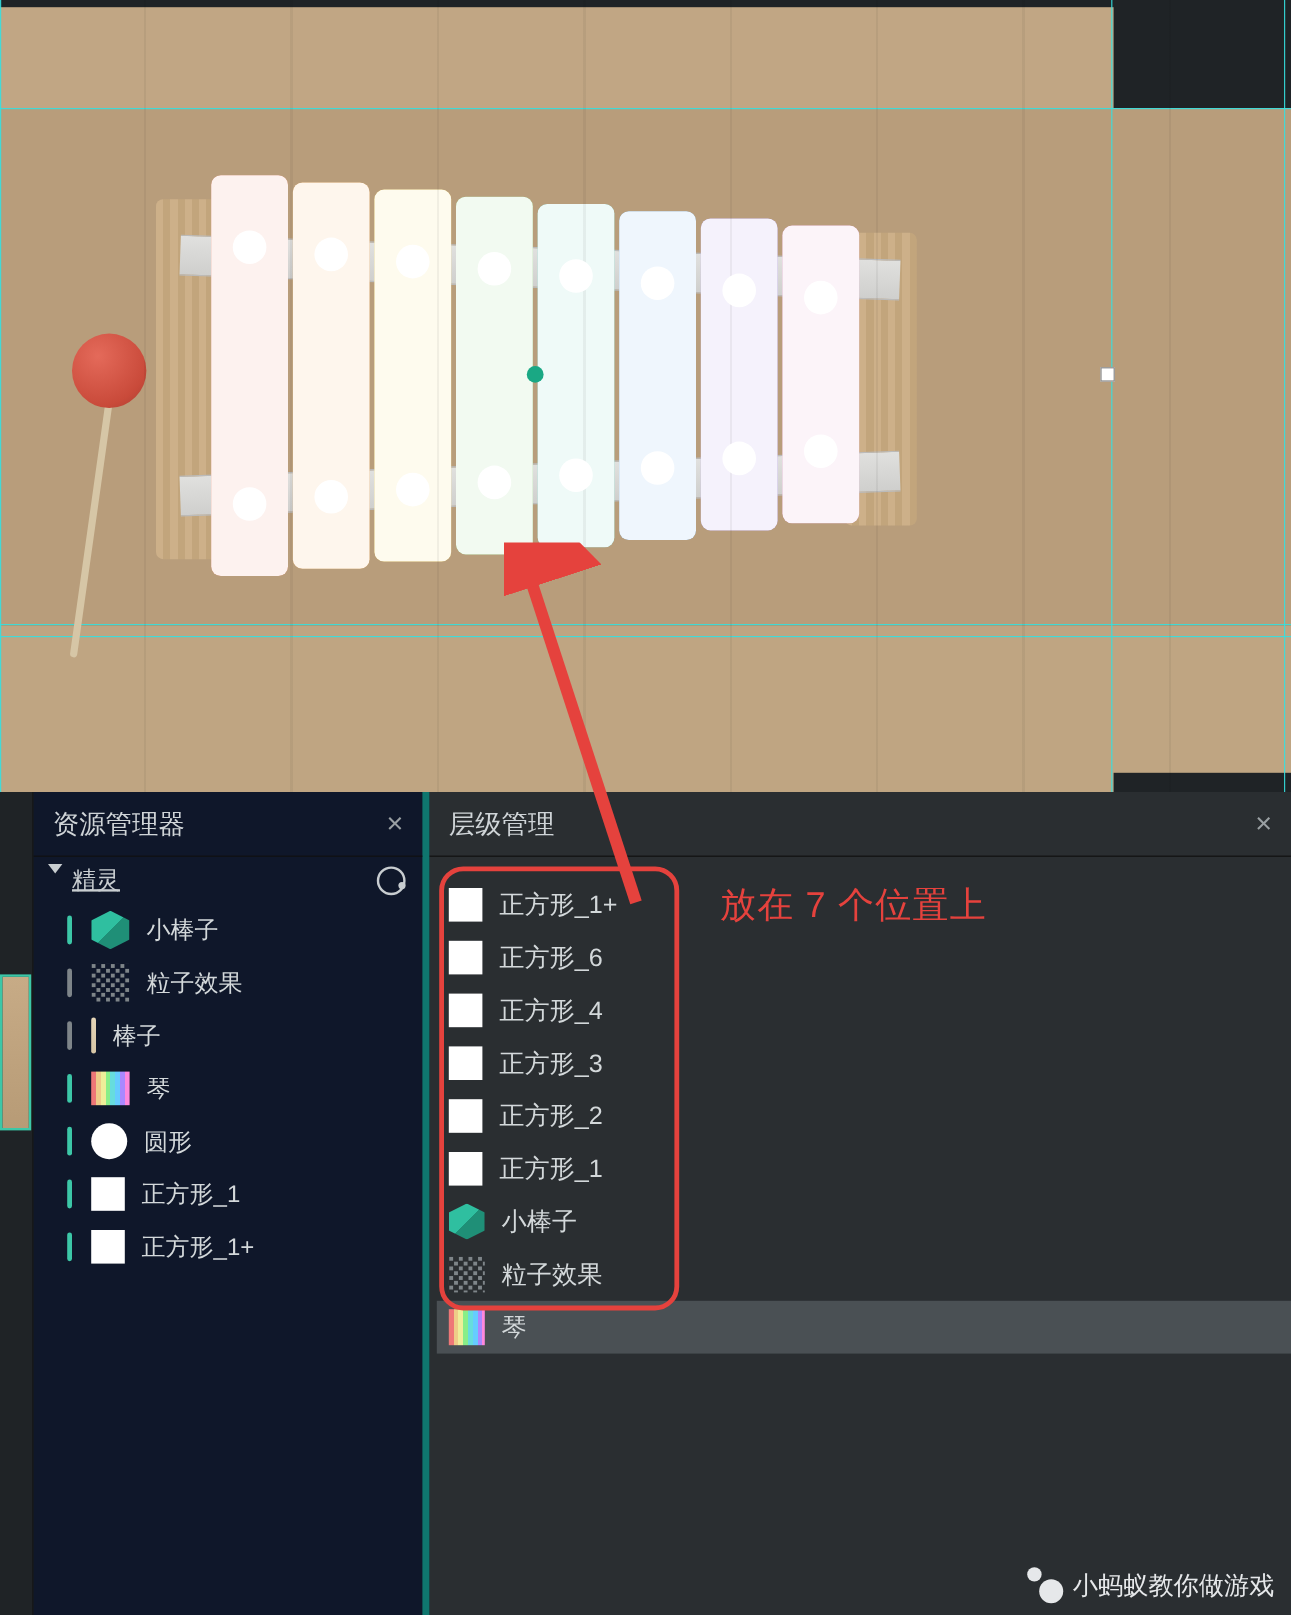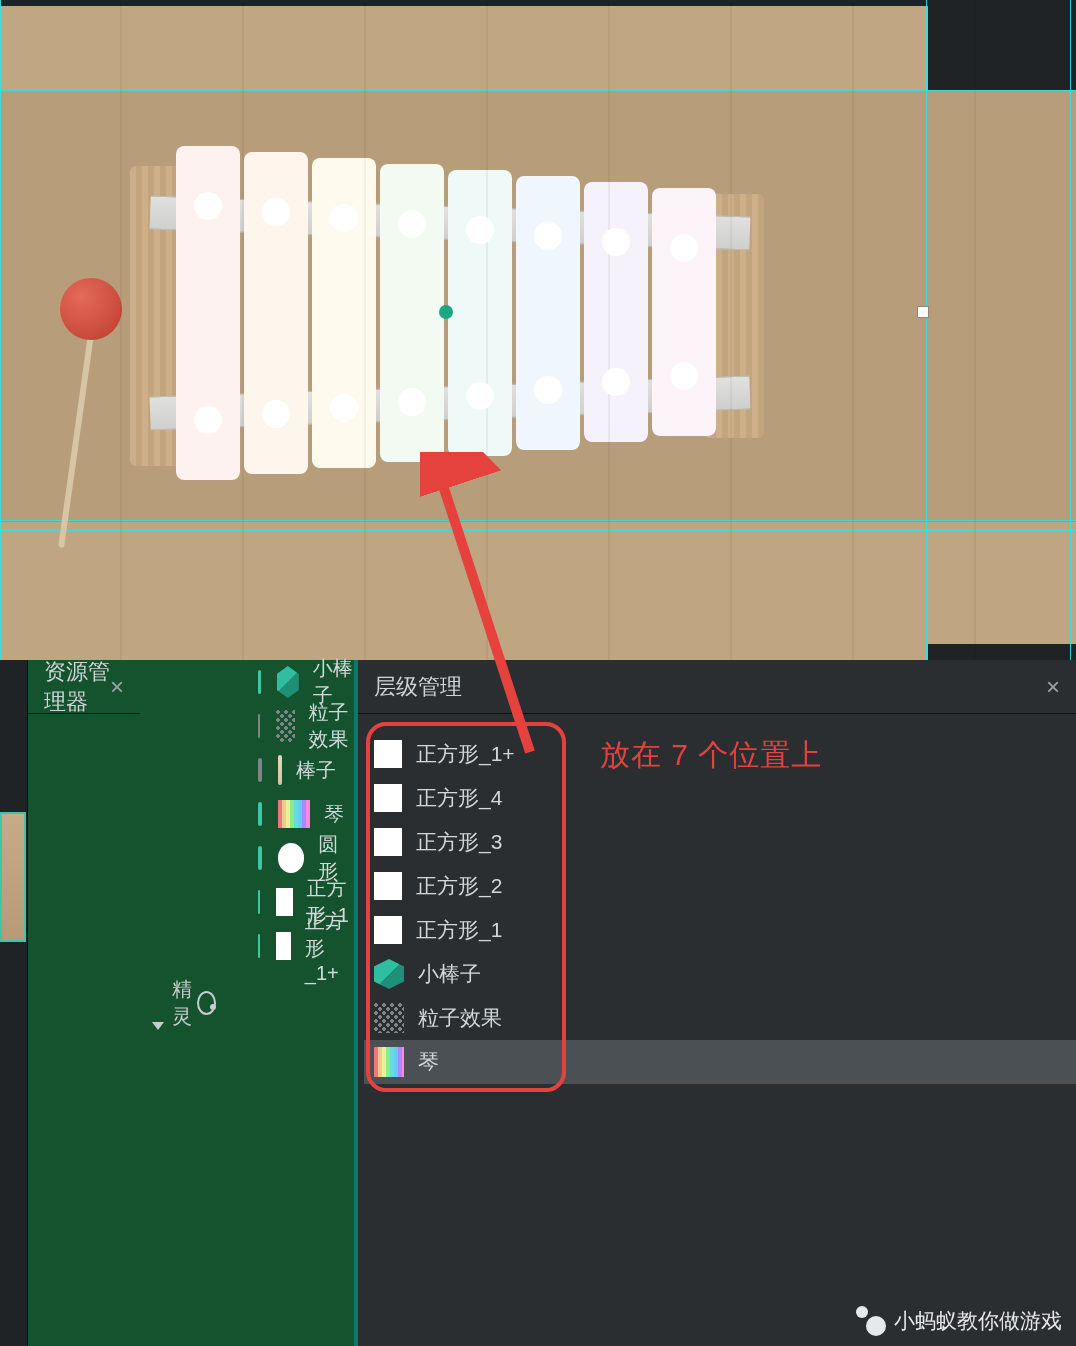--- a/index.html
+++ b/index.html
@@ -133,23 +133,23 @@
   }
   .left-thumb .thumb {
     width:26px; height:130px;
     margin-top:152px;
     background:linear-gradient(#c7ab86,#b79b76);
     border:2px solid #3cc7a7;
   }
 
   .asset-panel {
     width:330px;
-    background:#14532d;
-    border-right:4px solid #0f766e;
-    display:flex; 
+    background:#0f172a;
+    border-right:6px solid #0f766e;
+    display:flex; flex-direction:column;
   }
   .hier-panel {
     flex:1;
     background:#2a2e31;
     position:relative;
     text-align:right;
   }
 
   .panel-header {
     height:54px;
@@ -181,21 +181,21 @@
     font-size:20px;
     color:#c8cdd0;
   }
   .group-header .tri {
     width:0;height:0;
     border-left:6px solid transparent;
     border-right:6px solid transparent;
     border-top:8px solid #c8cdd0;
     margin-right:8px;
   }
-  .group-header .left { display:flex; align-items:flex-end; }
+  .group-header .left { display:flex; align-items:flex-start;text-decoration:underline; }
   .palette-icon {
     width:24px;height:24px;border:2px solid #c8cdd0;border-radius:50%;
     position:relative;
   }
   .palette-icon::before{
     content:"";position:absolute;width:6px;height:6px;border-radius:50%;
     background:#c8cdd0;right:-2px;bottom:3px;
   }
 
   .tree-item {
@@ -407,20 +407,24 @@
       <span>层级管理</span>
       <span class="close">×</span>
     </div>
     <div class="hier-list" id="hier-items-mount">
         <div class="hier-item">
           <div class="thumb square" style="background: rgb(255, 255, 255); width: 28px; height: 28px;"></div>
           <span>正方形_1+</span>
         </div>
         <div class="hier-item">
           <div class="thumb square" style="background: rgb(255, 255, 255); width: 28px; height: 28px;"></div>
+          <span>正方形_6</span>
+        </div>
+        <div class="hier-item">
+          <div class="thumb square" style="background: rgb(255, 255, 255); width: 28px; height: 28px;"></div>
           <span>正方形_4</span>
         </div>
         <div class="hier-item">
           <div class="thumb square" style="background: rgb(255, 255, 255); width: 28px; height: 28px;"></div>
           <span>正方形_3</span>
         </div>
         <div class="hier-item">
           <div class="thumb square" style="background: rgb(255, 255, 255); width: 28px; height: 28px;"></div>
           <span>正方形_2</span>
         </div>

